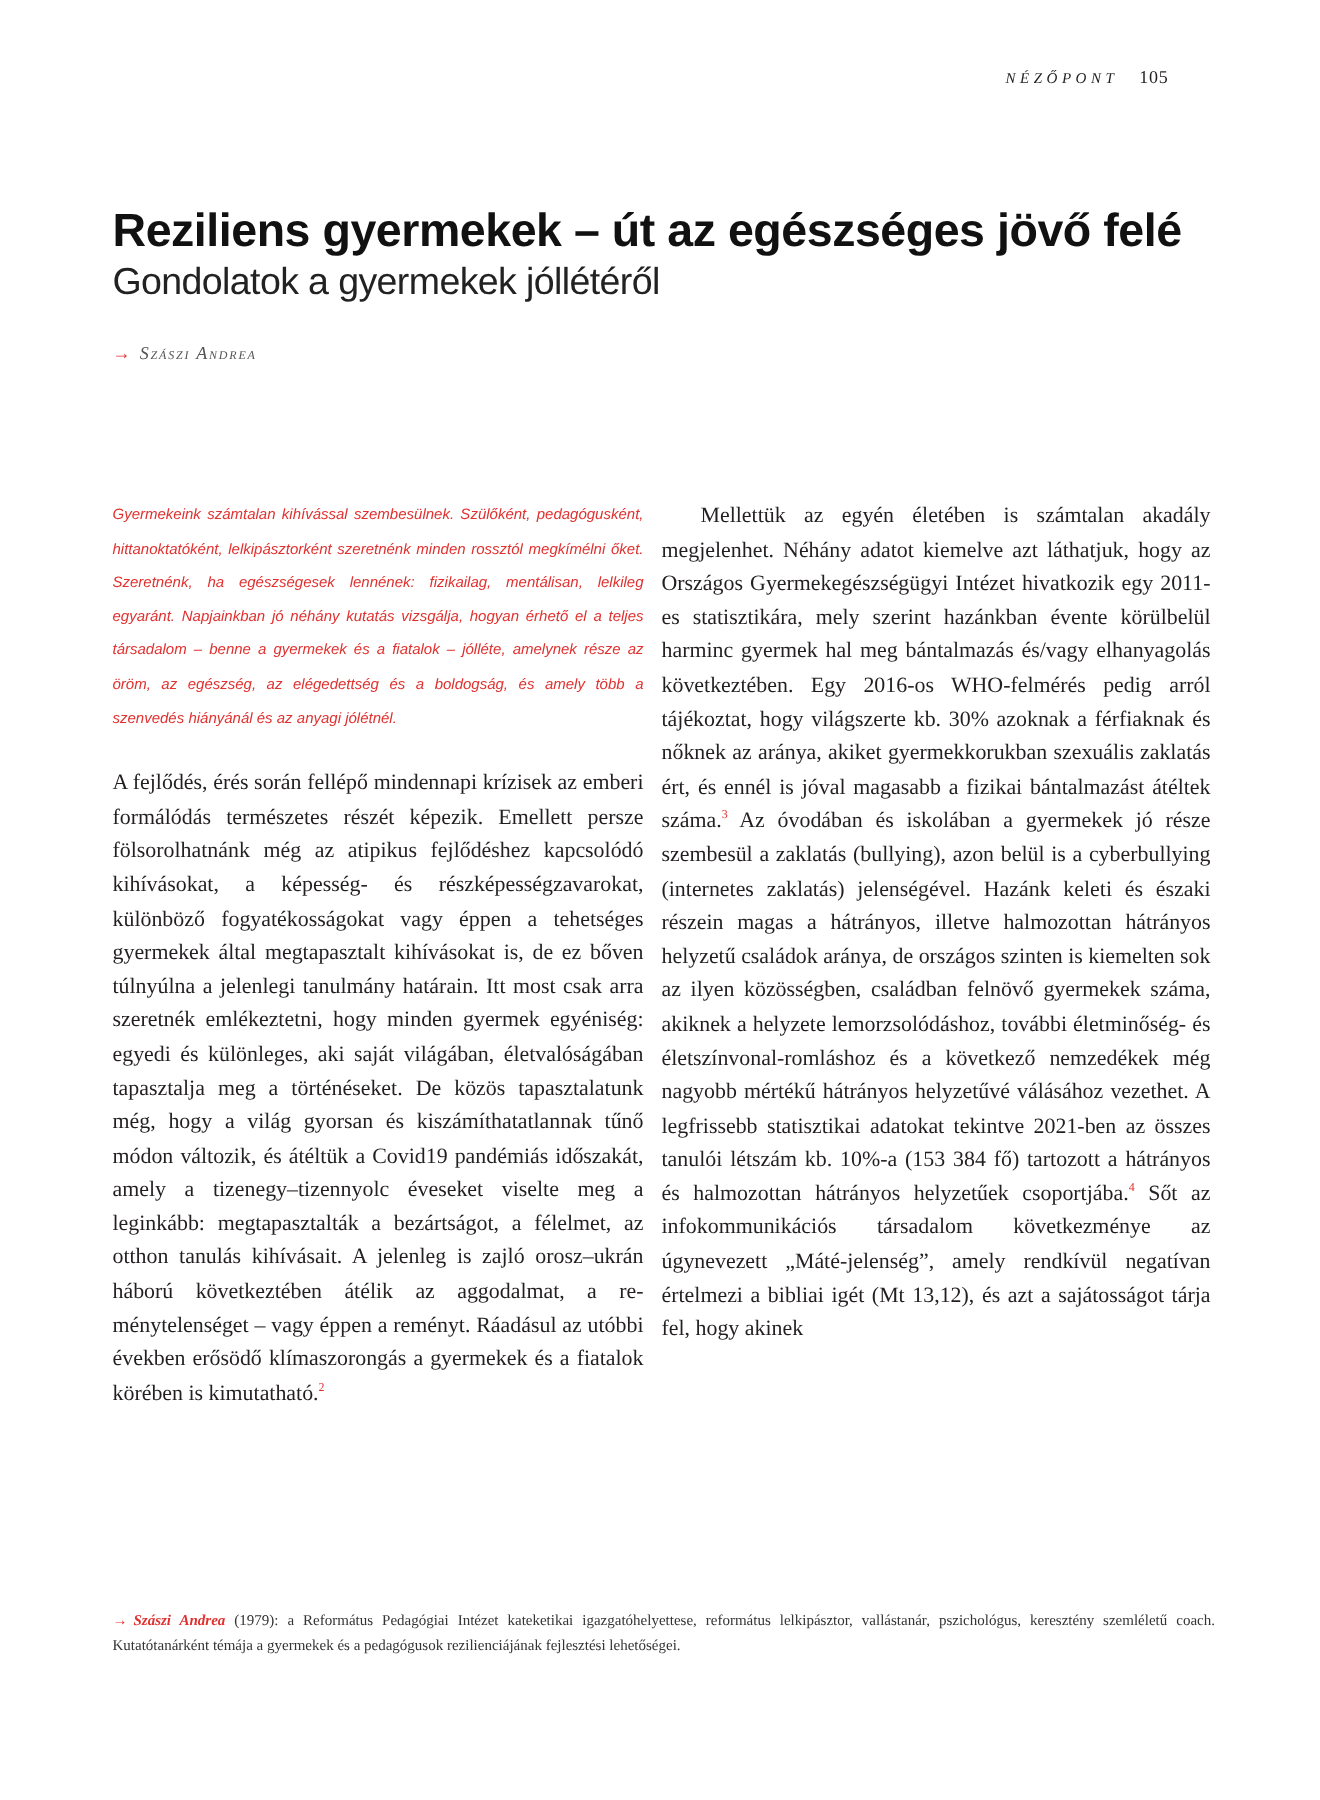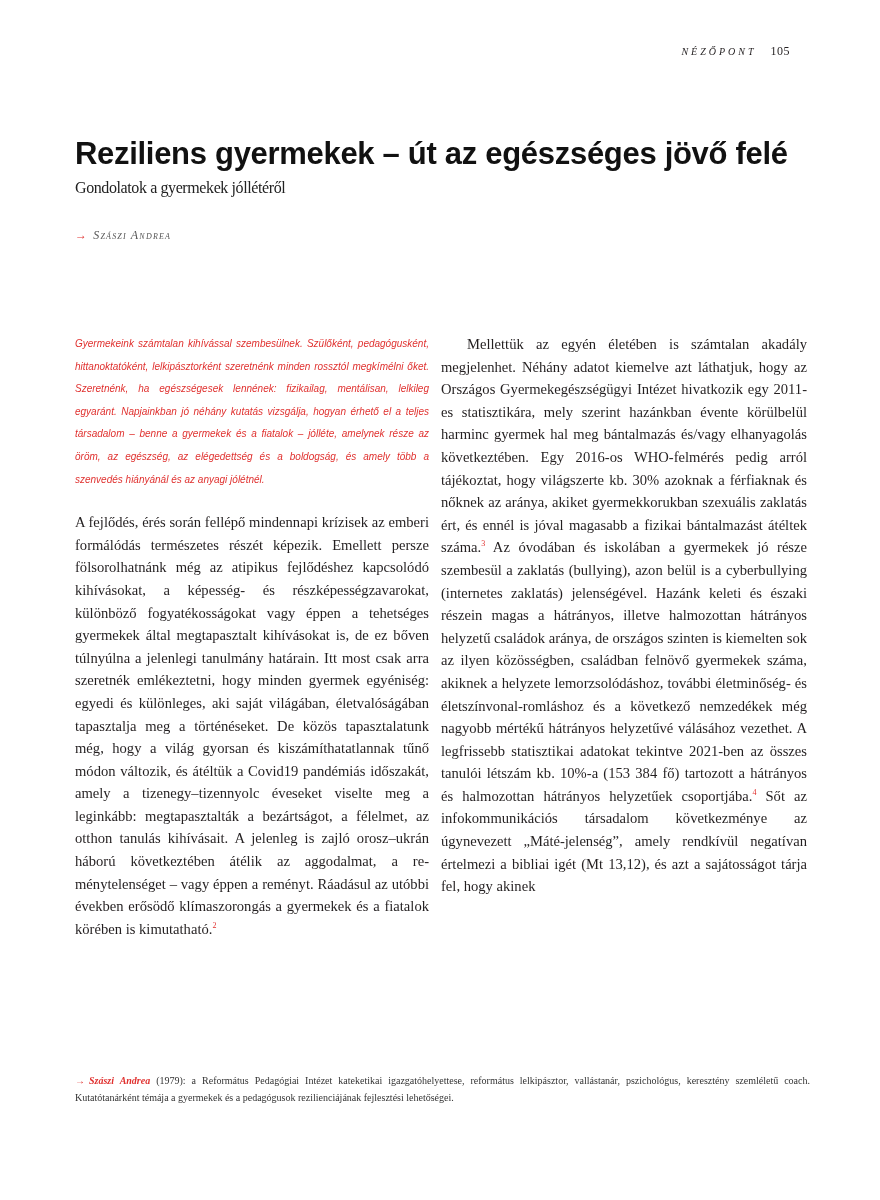--- a/index.html
+++ b/index.html
@@ -1,22 +1,22 @@
 <!DOCTYPE html>
 <html><head>
 <meta charset="utf-8">
 <style>
   html, body { margin: 0; padding: 0; background: #ffffff; }
   body { width: 880px; height: 1200px; position: relative; overflow: hidden; color: #231f20; }
-  .running-head { position: absolute; top: 44px; right: 90px; font-family: "Liberation Serif", serif; font-size: 11px; color: #231f20; display: flex; gap: 14px; align-items: baseline; }
+  .running-head { position: absolute; top: 44px; right: 101px; font-family: "Liberation Serif", serif; font-size: 11px; color: #231f20; display: flex; gap: 14px; align-items: baseline; }
   .running-head .section { font-style: italic; letter-spacing: 3px; font-size: 10px; }
   .running-head .pageno { font-size: 12px; letter-spacing: 0.5px; text-align: right; }
   .title-block { position: absolute; left: 75px; top: 138px; width: 720px; }
   .title { font-family: "Liberation Sans", sans-serif; font-weight: bold; font-size: 31px; color: #111; margin: 0; letter-spacing: -0.3px; line-height: 32px; }
-  .subtitle { font-family: Liberation Serif, serif; font-weight: normal; font-size: 16px; color: #222; margin: 2px 0 0 0; letter-spacing: -0.4px; line-height: 32px; }
+  .subtitle { font-family: Liberation Sans, sans-serif; font-weight: normal; font-size: 25px; color: #222; margin: 2px 0 0 0; letter-spacing: -0.4px; line-height: 32px; }
   .byline { position: absolute; left: 75px; top: 228px; font-family: "Liberation Serif", serif; font-size: 12px; color: #555; font-style: italic; letter-spacing: 1.2px; display: flex; align-items: center; gap: 5px; }
   .byline .arrow { color: #e0312f; font-style: normal; font-size: 12px; }
   .byline .name { font-variant: small-caps; }
   .col { position: absolute; top: 333px; width: 354px; }
   .col-left { left: 75px; }
   .col-right { left: 441px; width: 366px; }
   .lead { font-family: "Liberation Sans", sans-serif; font-style: italic; color: #e0312f; font-size: 10px; line-height: 22.6px; text-align: justify; margin: 0 0 20px 0; hyphens: manual; }
   .body-p { font-family: "Liberation Serif", serif; font-size: 14.6px; line-height: 22.6px; text-align: justify; margin: 0; color: #231f20; }
   .body-p.indent { text-indent: 26px; }
   sup.fn { color: #e0312f; font-size: 8px; vertical-align: super; line-height: 0; }

